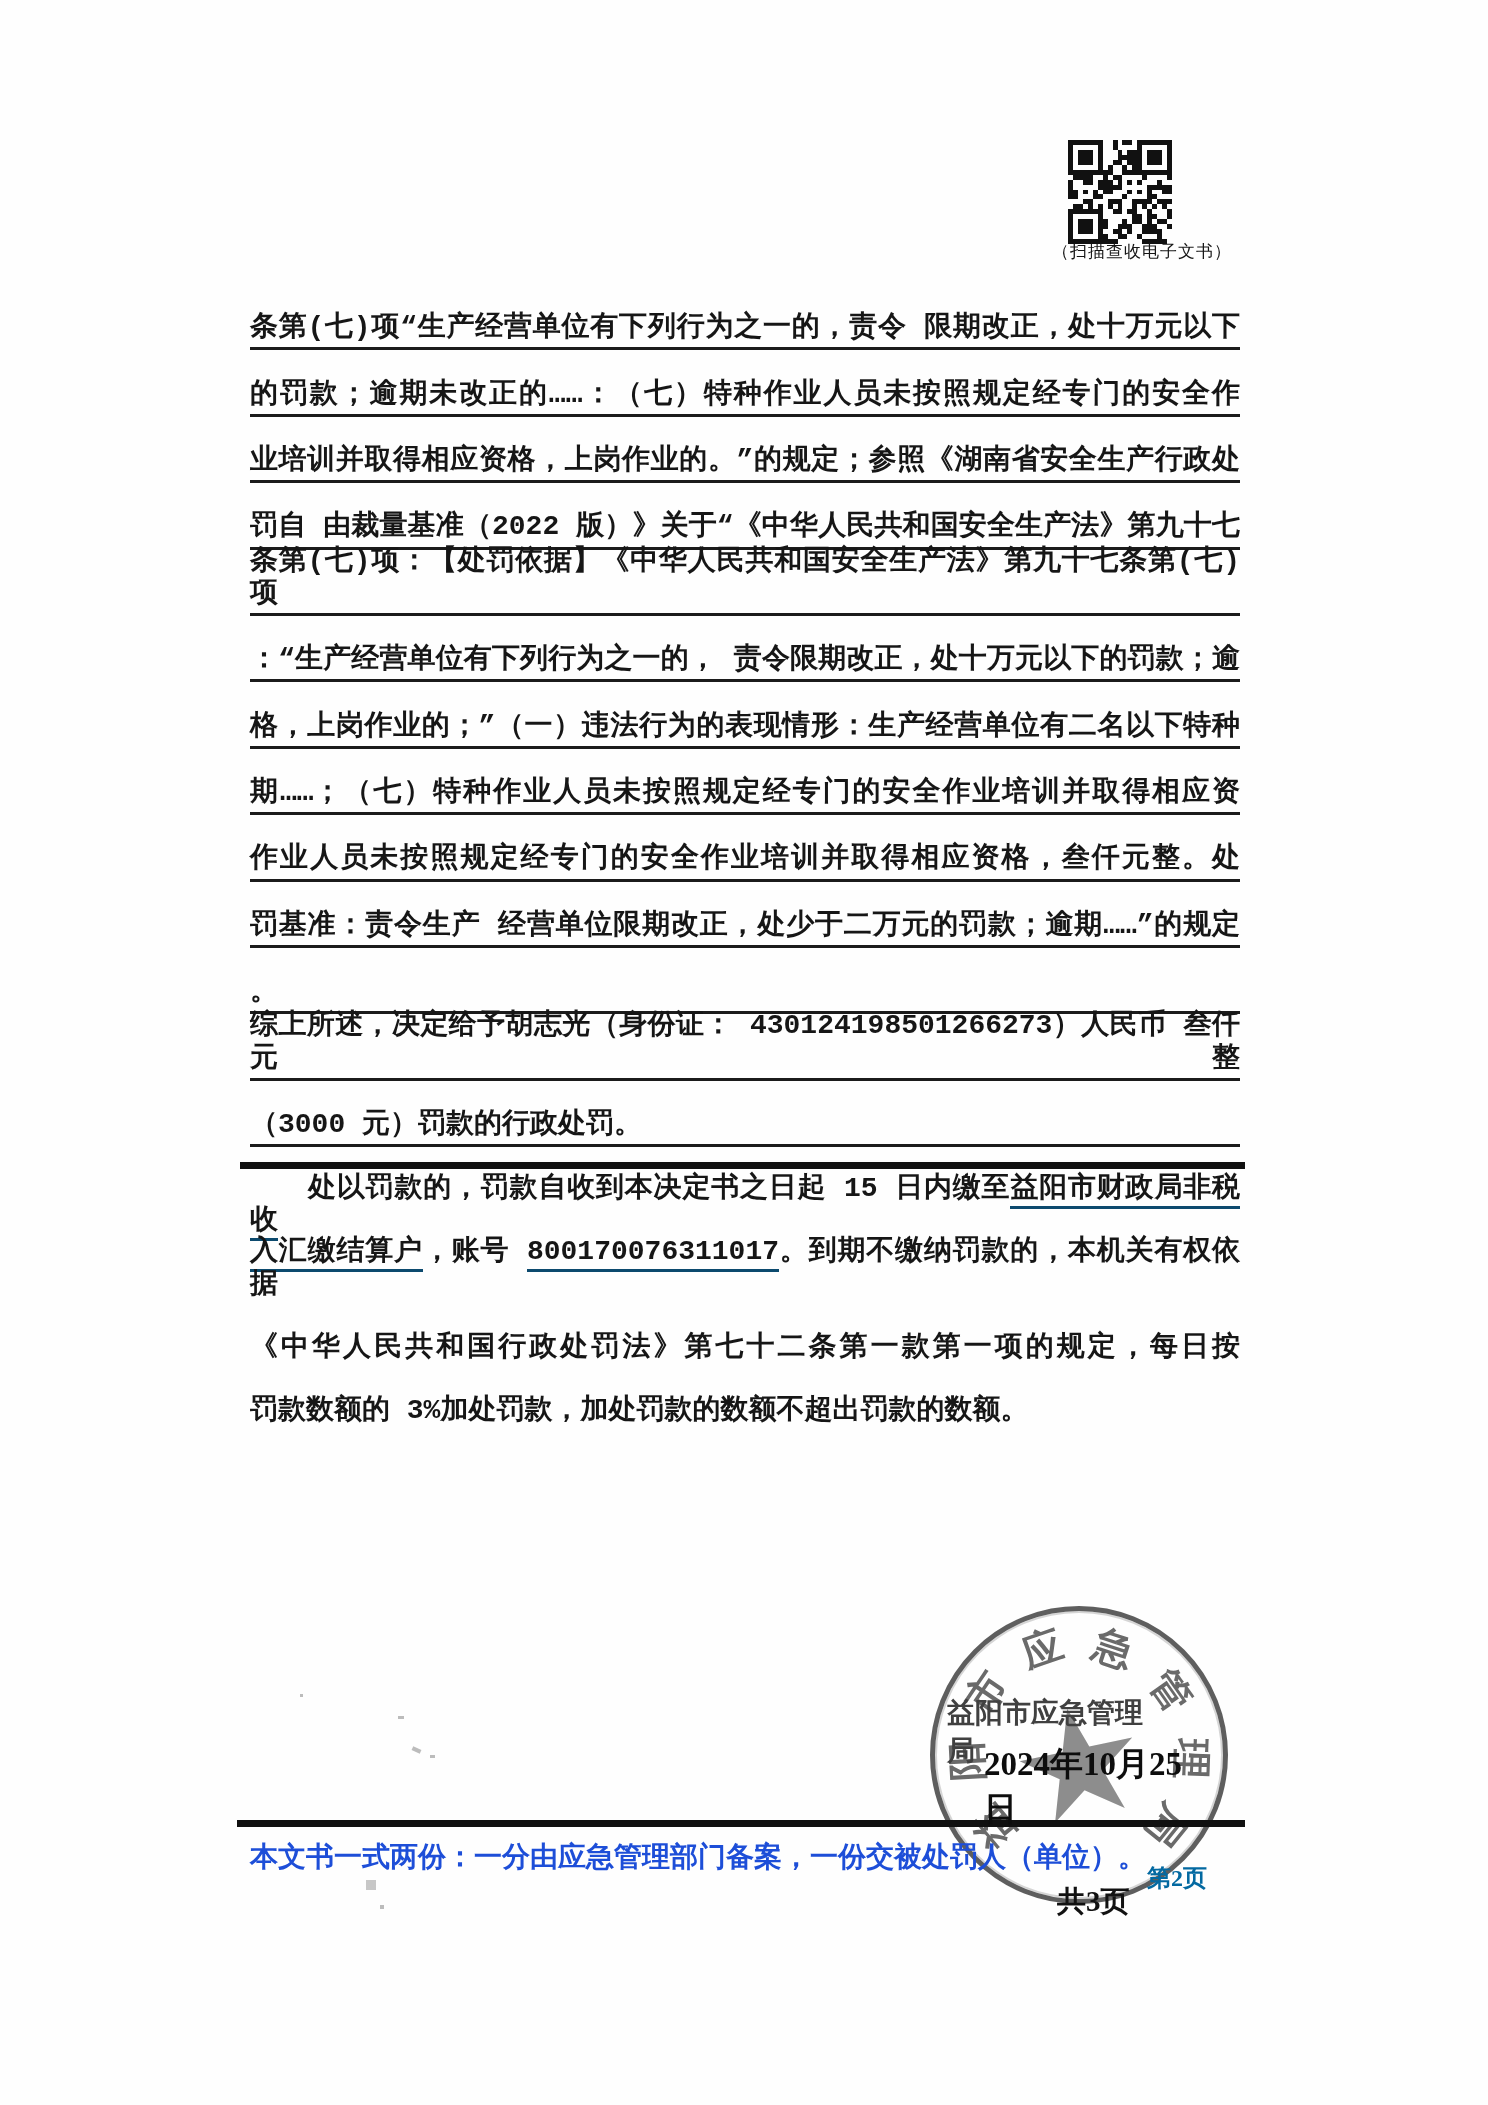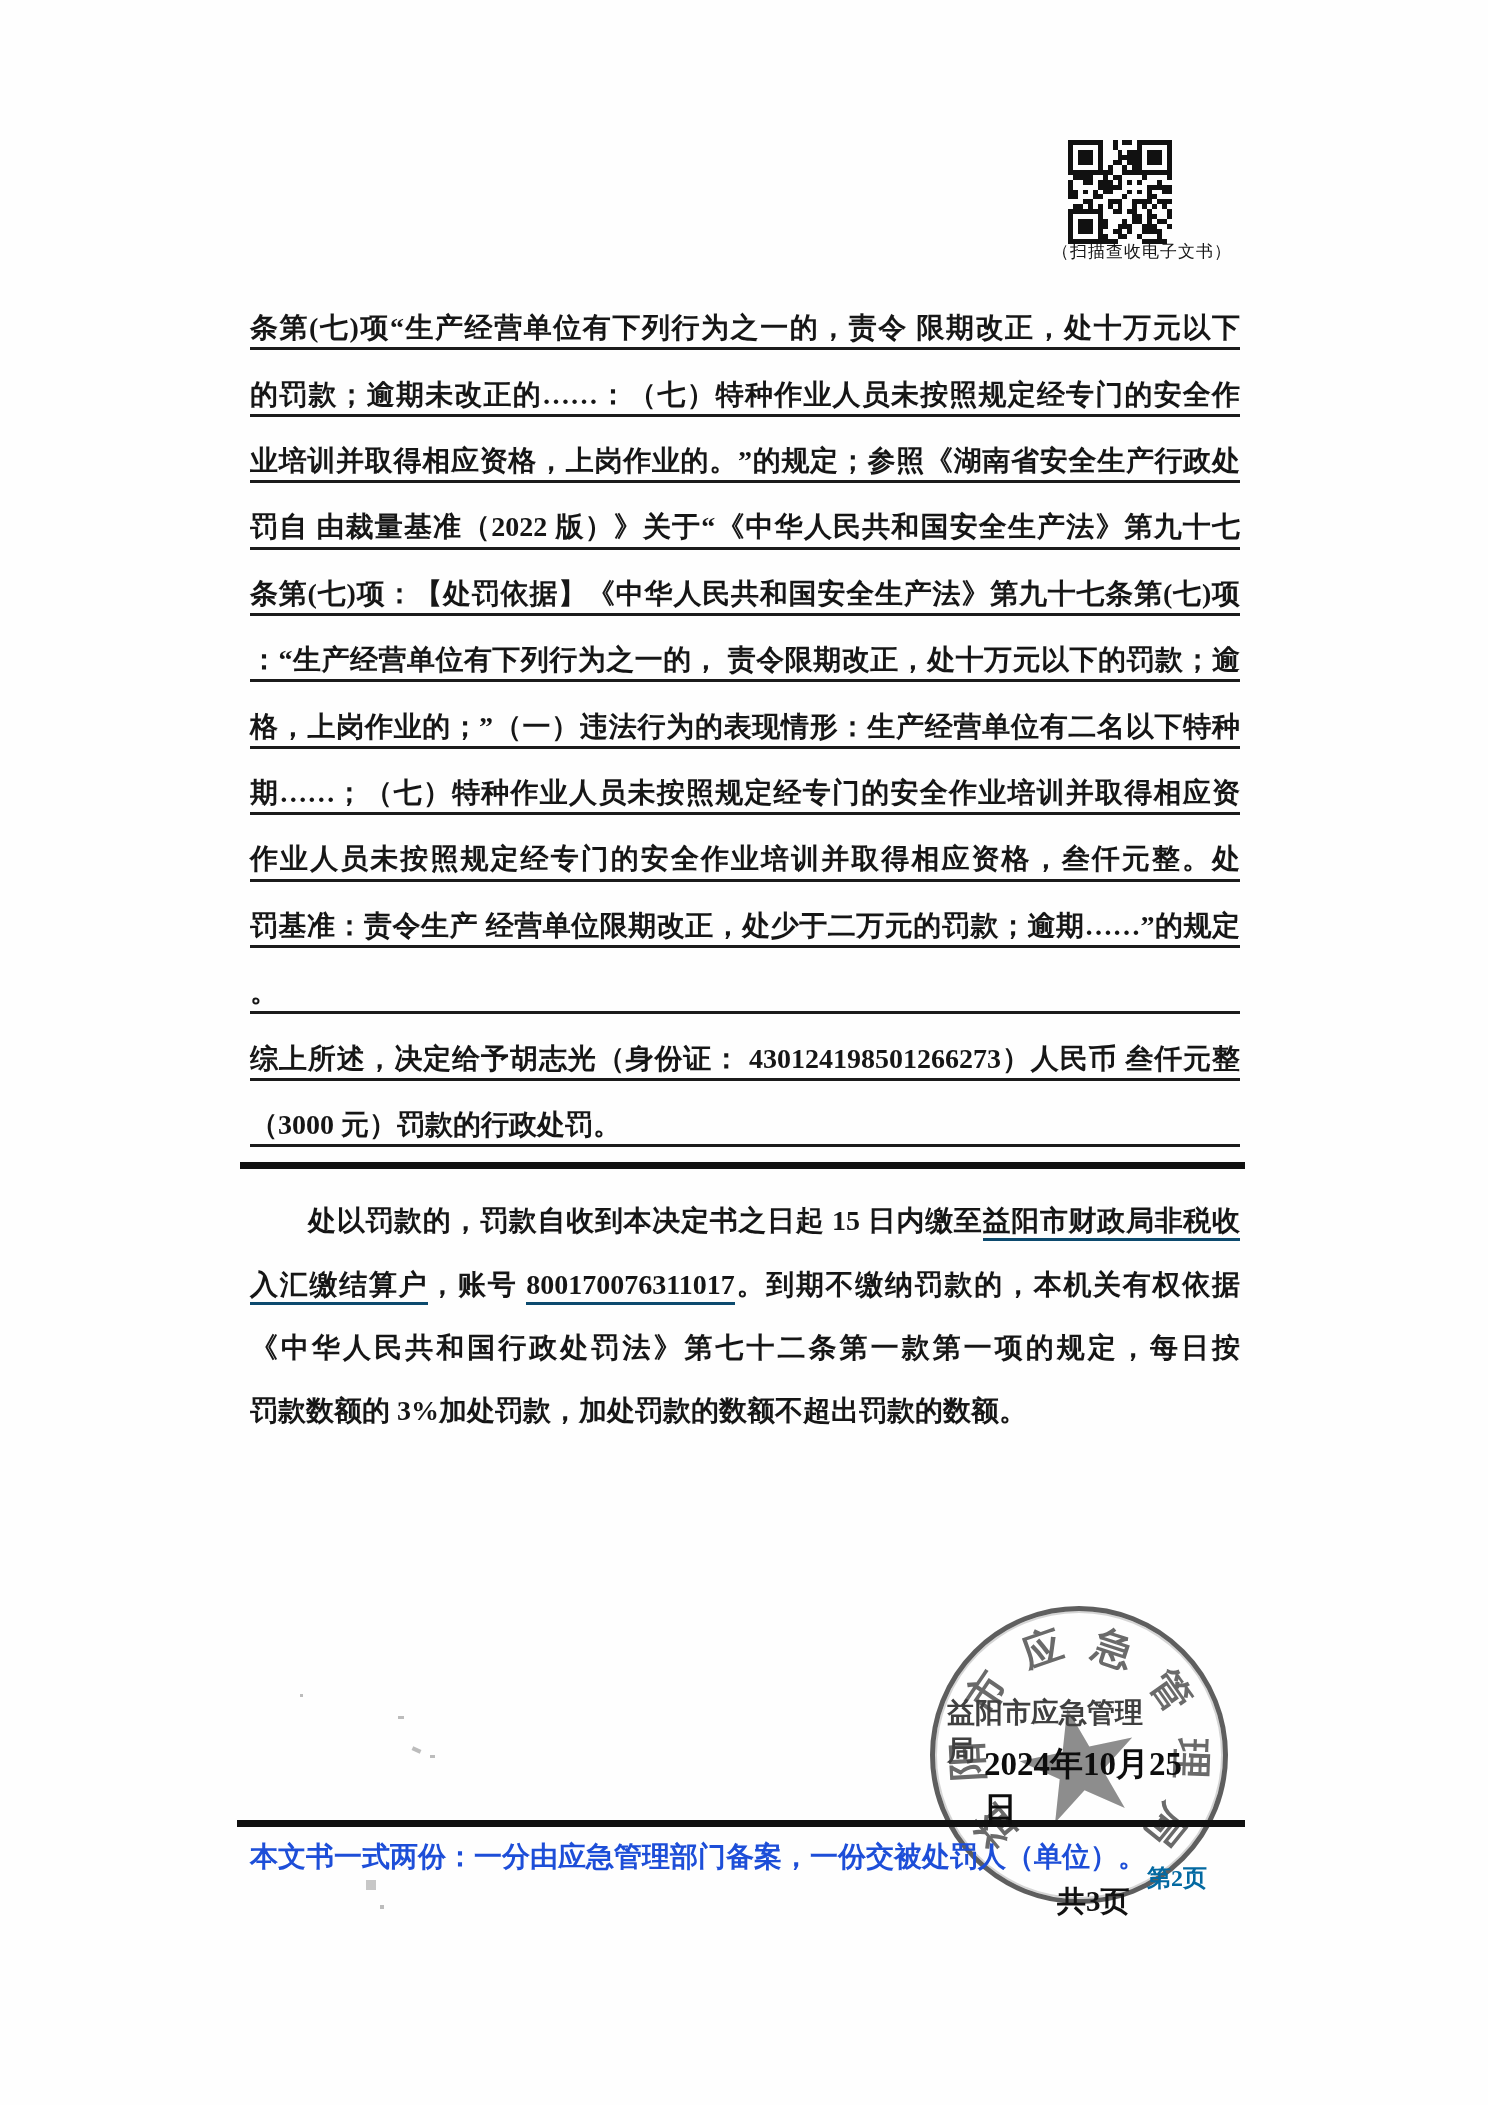--- a/index.html
+++ b/index.html
@@ -12,21 +12,21 @@
   .qr-wrap{position:absolute; left:1068px; top:140px; width:104px; height:104px;}
   .qr-wrap svg{width:104px; height:104px; display:block;}
   .qr-caption{
     position:absolute; left:1012px; top:240px; width:220px;
     text-align:right; font-size:17px; letter-spacing:1px; color:#151515;
   }
   
   .tblock{position:absolute; left:250px; width:990px; z-index:2;}
   .tb1{top:284px;}
   .tb2{top:1177px;}
-  .line{position:relative; height:63.4px;}
+  .line{position:relative; height:63.4px;font-family:Liberation Mono, monospace;}
   .line .txt{
     position:absolute; left:0; right:0; bottom:3px;
     font-size:28px; font-weight:bold; line-height:1.15; color:#161616;
   }
   .just .txt{text-align:justify; text-align-last:justify;}
   .left .txt{text-align:left; text-align-last:left;}
   .u{border-bottom:3px solid #1b1b1b;}
   .indent .txt{text-indent:58px;}
   .useg{border-bottom:3px solid #0c4a6e; padding-bottom:2px;}
   

